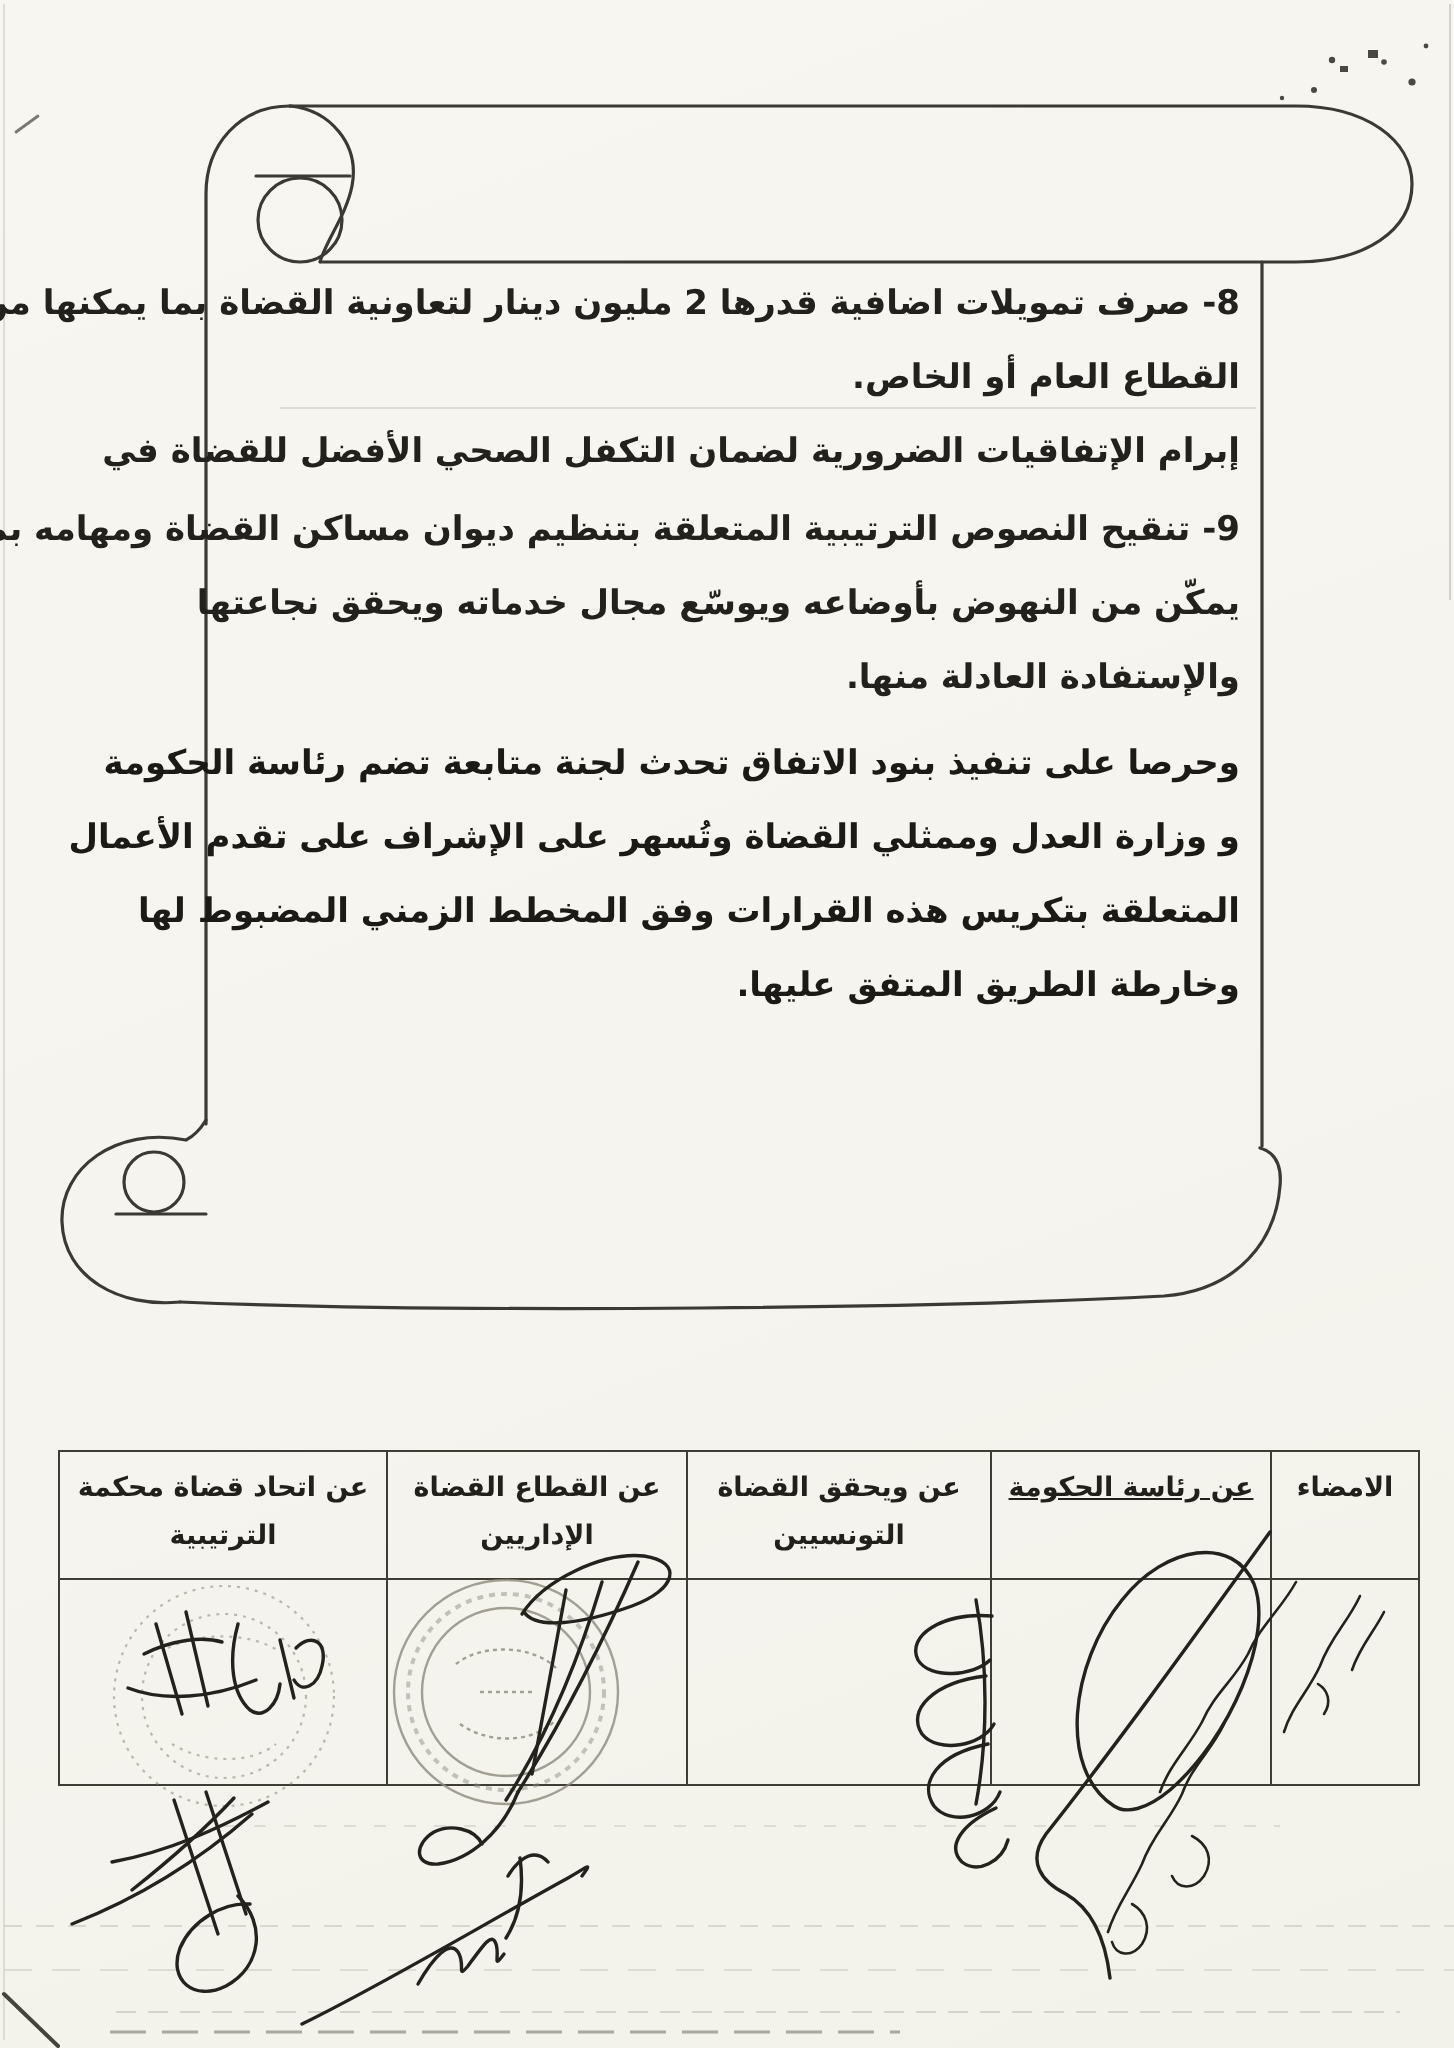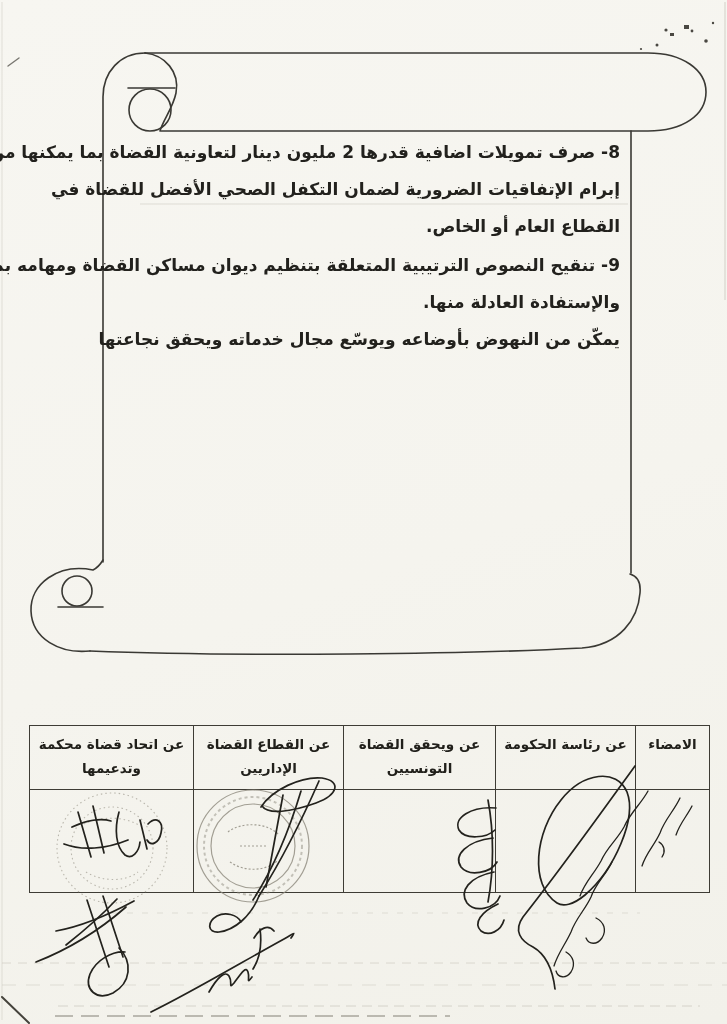--- a/index.html
+++ b/index.html
@@ -34,21 +34,21 @@
     border:1.5px solid #3e3c35;
     font-size:13.5px;font-weight:700;
     vertical-align:top;
     padding:6px 2px 0 2px;line-height:24px;
     background:transparent;
   }
   .sig-table th div{display:block;}
   .sig-table .sig-cell{height:96px;}
   .hdr-row th{height:57px;}
   .w-accounts{width:159px;} .w-admin{width:145px;} .w-union{width:147px;}
-  .w-gov{width:135px;} .w-sign{width:69px;}
+  .w-gov{width:135px;text-decoration:underline;} .w-sign{width:69px;}
 </style>
 </head>
 <body>
 
 <div class="page">
 
   <svg class="layer" viewBox="0 0 727 1024">
     <g fill="none" stroke="#3a3934" stroke-width="1.6" stroke-linecap="round">
 
       <path d="M 145 53 H 648 C 683 53 706 70 706 92 C 706 115 683 131 648 131 H 161"></path>
@@ -93,31 +93,35 @@
       <circle cx="692" cy="31" r="1.4"></circle>
         <circle cx="706" cy="41" r="1.8"></circle>
       <circle cx="713" cy="23" r="1.2"></circle>
         <circle cx="641" cy="49" r="1.1"></circle>
     </g>
   </svg>
 
   <div class="doc-text">
     <div class="doc-item">
       <span class="line">8- صرف تمويلات اضافية قدرها 2 مليون دينار لتعاونية القضاة بما يمكنها من</span>
+      <span class="line last">القطاع العام أو الخاص.</span>
       <span class="line">إبرام الإتفاقيات الضرورية لضمان التكفل الصحي الأفضل للقضاة في</span>
-      <span class="line last">القطاع العام أو الخاص.</span>
     </div>
     <div class="doc-item">
       <span class="line">9- تنقيح النصوص الترتيبية المتعلقة بتنظيم ديوان مساكن القضاة ومهامه بما</span>
+      <span class="line">يمكّن من النهوض بأوضاعه ويوسّع مجال خدماته ويحقق نجاعتها</span>
       <span class="line last">والإستفادة العادلة منها.</span>
-      <span class="line">يمكّن من النهوض بأوضاعه ويوسّع مجال خدماته ويحقق نجاعتها</span>
     </div>
     <div class="doc-item">
     </div>
     <div class="doc-item doc-close">
+      <span class="line">وحرصا على تنفيذ بنود الاتفاق تحدث لجنة متابعة تضم رئاسة الحكومة</span>
+      <span class="line">و وزارة العدل وممثلي القضاة وتُسهر على الإشراف على تقدم الأعمال</span>
+      <span class="line">المتعلقة بتكريس هذه القرارات وفق المخطط الزمني المضبوط لها</span>
+      <span class="line last">وخارطة الطريق المتفق عليها.</span>
     </div>
   </div>
 
   <table class="sig-table">
     <tbody>
         <tr class="hdr-row">
       <th class="w-sign">
         <div>الامضاء</div>
       </th>
       <th class="w-gov">
@@ -126,21 +130,21 @@
       <th class="w-union">
         <div>عن ويحقق القضاة</div>
         <div>التونسيين</div>
       </th>
       <th class="w-admin">
         <div>عن القطاع القضاة</div>
         <div>الإداريين</div>
       </th>
       <th class="w-accounts">
         <div>عن اتحاد قضاة محكمة</div>
-        <div>وتدعيمها</div>
+        <div>الترتيبية</div>
       </th>
     </tr>
     <tr>
       <td class="sig-cell"></td>
       <td class="sig-cell"></td>
       <td class="sig-cell"></td>
       <td class="sig-cell"></td>
       <td class="sig-cell"></td>
     </tr>
   </tbody>

